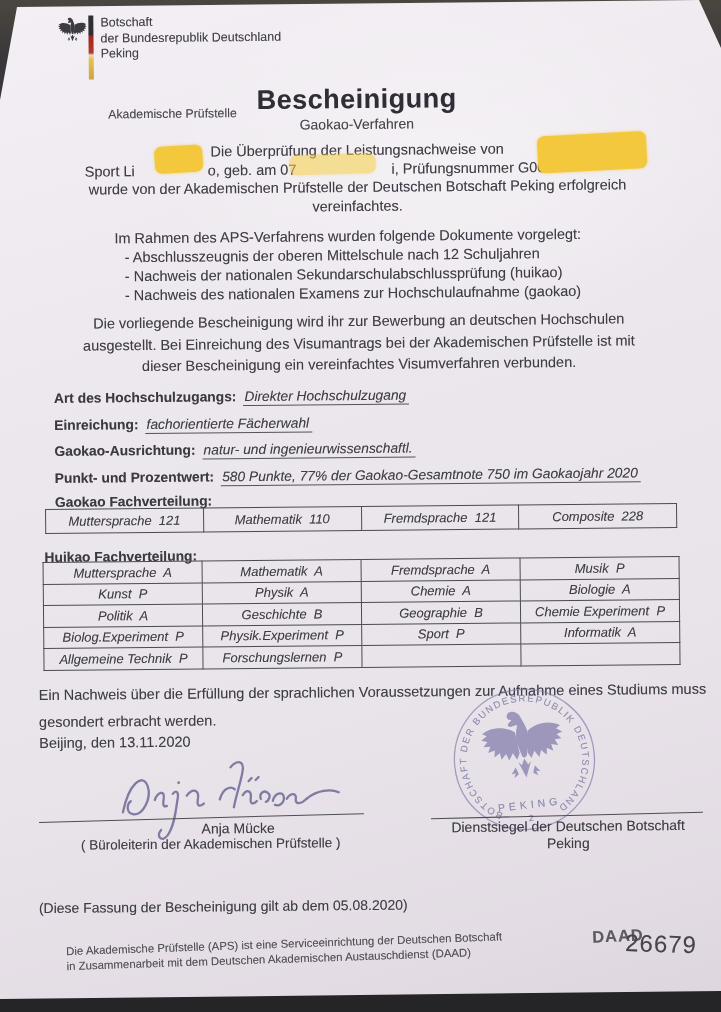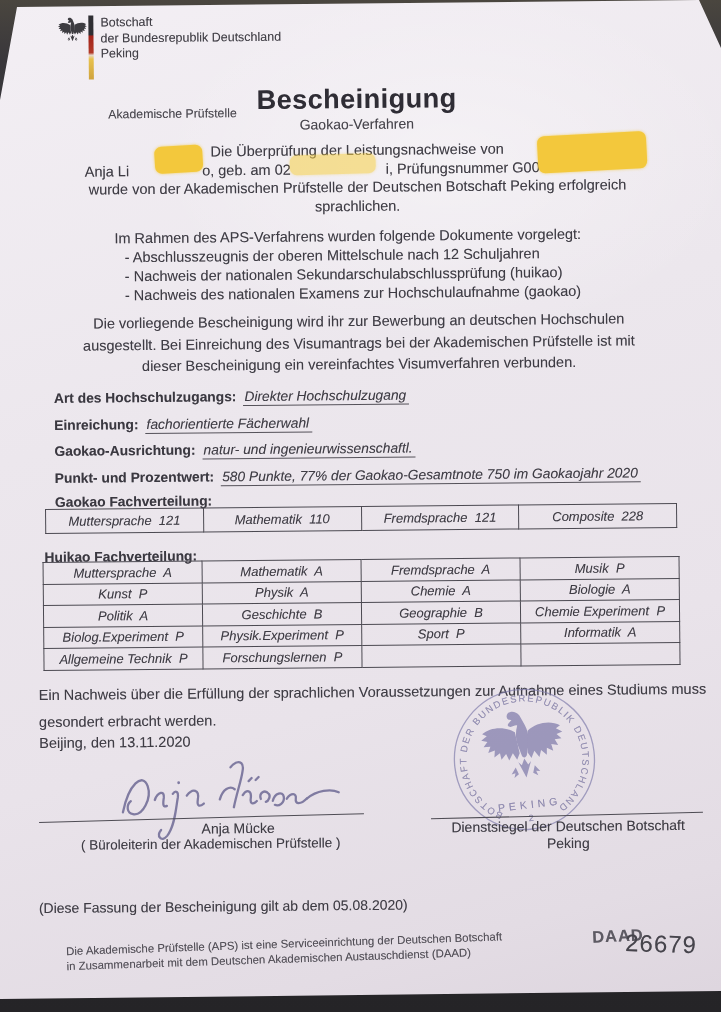--- a/index.html
+++ b/index.html
@@ -103,24 +103,24 @@
       <div class="abs dept">Akademische Prüfstelle</div>
 
       <div class="abs title-wrap">
         <div class="doc-title">Bescheinigung</div>
         <div class="doc-subtitle">Gaokao-Verfahren</div>
       </div>
 
       <div class="abs intro">
         <span>Die Überprüfung der Leistungsnachweise von</span>
         <span class="intro-line2">
-          <span>Anja Li</span><span class="sp1"></span><span>o, geb. am 02</span><span class="sp2"></span><span>i, Prüfungsnummer G00</span>
+          <span>Sport Li</span><span class="sp1"></span><span>o, geb. am 07</span><span class="sp2"></span><span>i, Prüfungsnummer G00</span>
         </span>
         <span>wurde von der Akademischen Prüfstelle der Deutschen Botschaft Peking erfolgreich</span><br>
-        <span>sprachlichen.</span>
+        <span>vereinfachtes.</span>
       </div>
       <div class="redaction red-1"></div>
       <div class="redaction red-2"></div>
       <div class="redaction red-3"></div>
 
       <div class="abs docs">
         <div>Im Rahmen des APS-Verfahrens wurden folgende Dokumente vorgelegt:</div>
         <div class="item">- Abschlusszeugnis der oberen Mittelschule nach 12 Schuljahren</div>
         <div class="item">- Nachweis der nationalen Sekundarschulabschlussprüfung (huikao)</div>
         <div class="item">- Nachweis des nationalen Examens zur Hochschulaufnahme (gaokao)</div>

